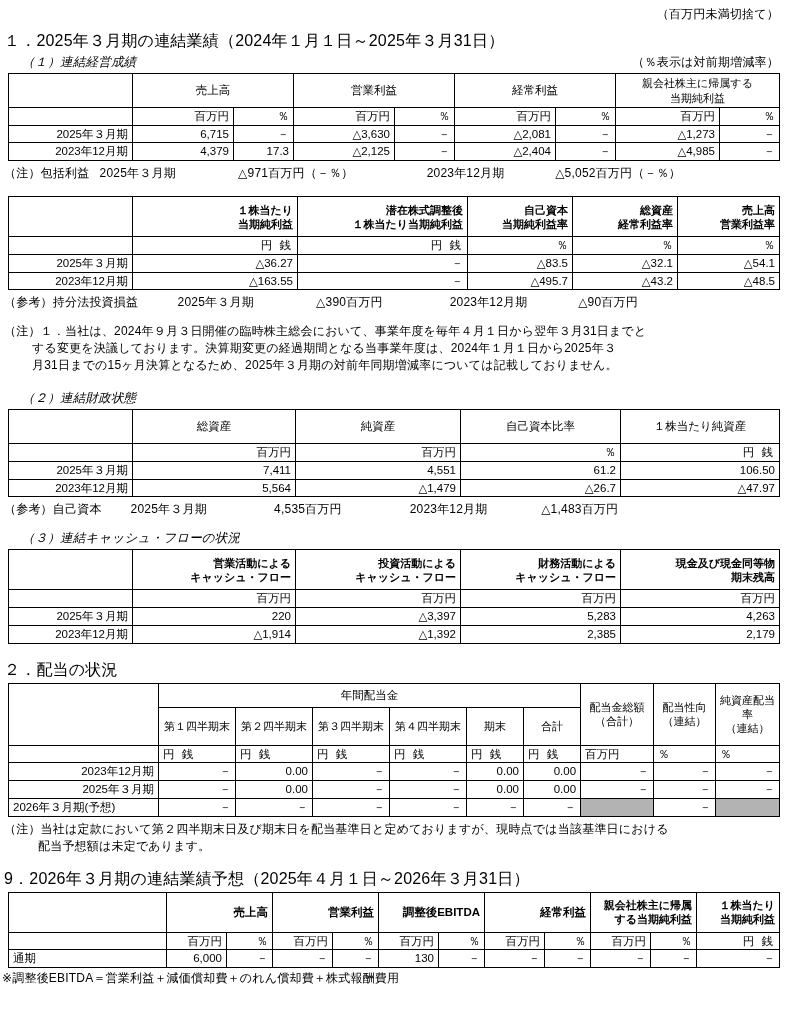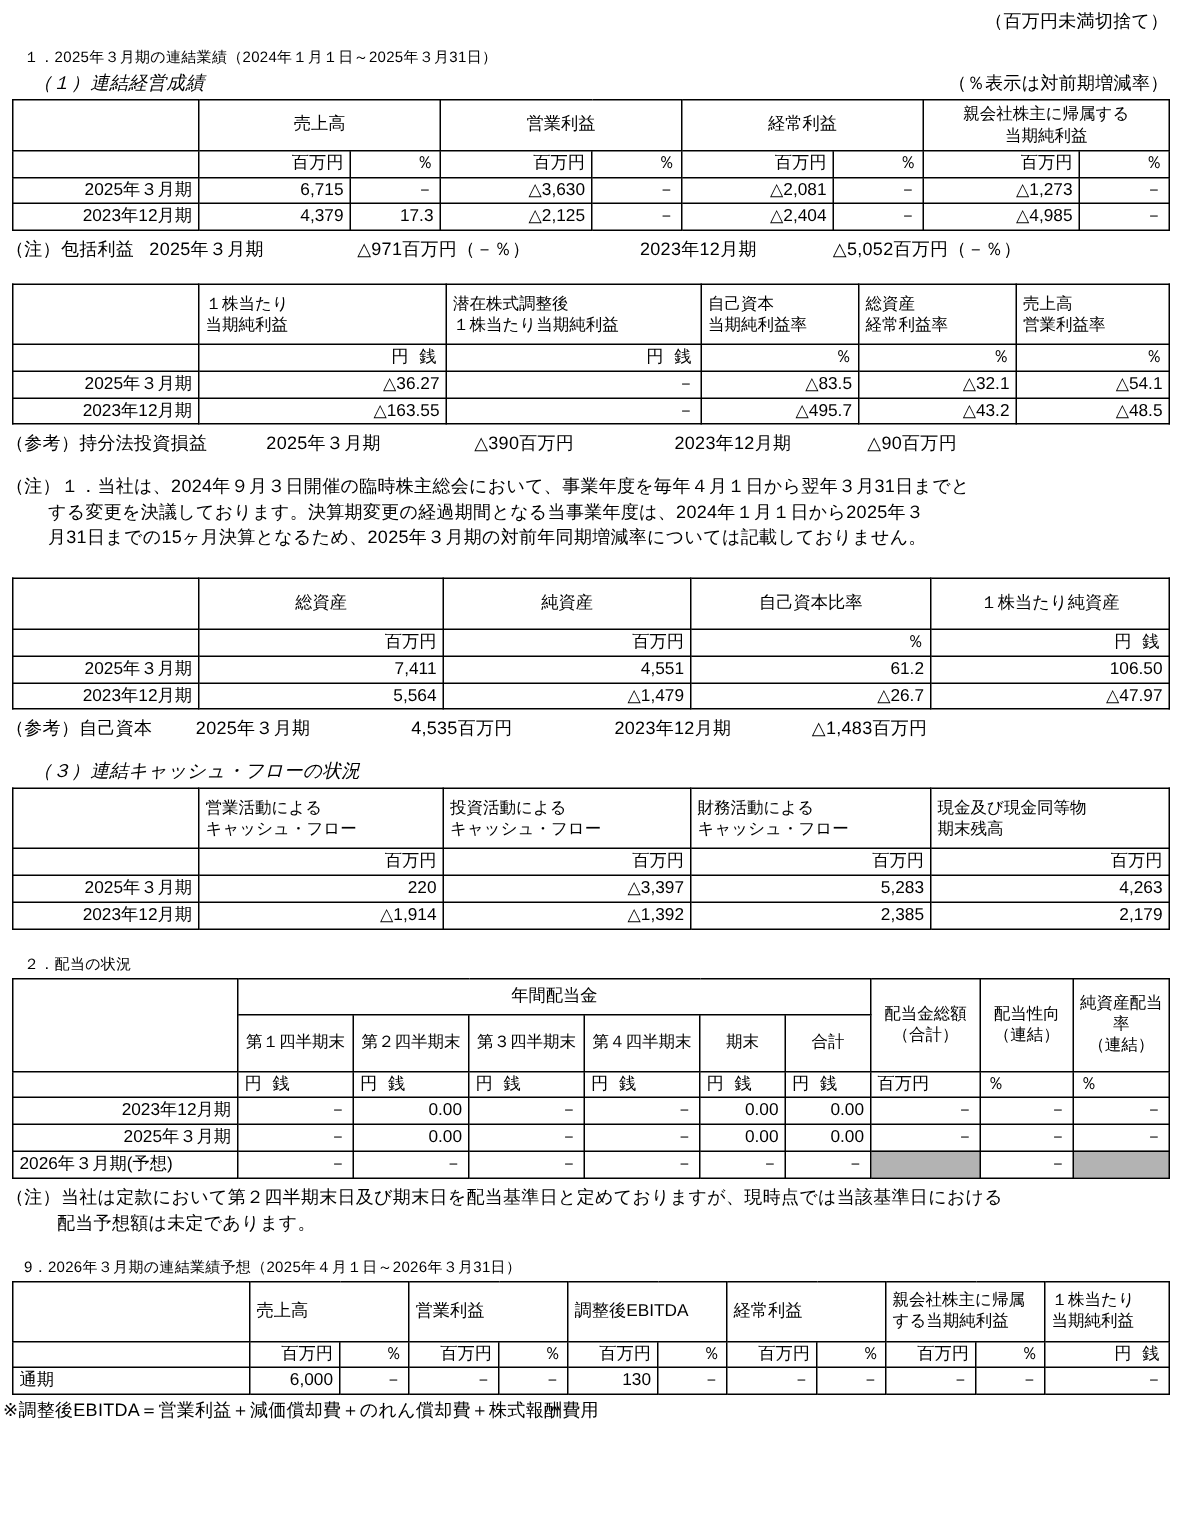--- a/index.html
+++ b/index.html
@@ -25,22 +25,22 @@
   }
 
   
   .right-note {
     text-align: right;
     padding-right: 10px;
     font-size: 12px;
     letter-spacing: 0.2px;
   }
   .sec-title {
-    font-size: 10px;
-    padding-left: 16px;
+    font-size: 16px;
+    padding-left: 4px;
     letter-spacing: 0.2px;
     white-space: nowrap;
   }
   .sub-title {
     font-size: 12.5px;
     padding-left: 22px;
     letter-spacing: 0.2px;
     white-space: nowrap;
     font-style: italic;
   }
@@ -72,22 +72,23 @@
     font-weight: normal;
     vertical-align: middle;
     line-height: 1.28;
     box-sizing: border-box;
   }
   table.fin .hdr {
     text-align: center;
     height: 34px;
   }
   table.fin .hdr-tall {
-    text-align: left;
+    text-align: right;
     height: 40px;
+    font-weight: bold;
   }
   .unit { text-align: right; height: 16px; padding-bottom: 0; }
   .unit-l { text-align: left; height: 16px; }
   .val  { text-align: right; height: 17px; }
   .blank-cell { border: 1px solid #000; }
   .thickline td { border-top: 2px solid #000; }
   .rowlabel { text-align: right; padding-right: 6px; white-space: nowrap; }
   .rowlabel-c { text-align: left; white-space: nowrap; }
   .shaded { background: #b3b3b3; }
   .sp-unit { letter-spacing: 2px; }
@@ -247,20 +248,21 @@
   </div>
 
   <div class="gap-12"></div>
 
   <div class="note-line note-indent-1">（注）１．当社は、2024年９月３日開催の臨時株主総会において、事業年度を毎年４月１日から翌年３月31日までと</div>
   <div class="note-line note-indent-2">する変更を決議しております。決算期変更の経過期間となる当事業年度は、2024年１月１日から2025年３</div>
   <div class="note-line note-indent-2">月31日までの15ヶ月決算となるため、2025年３月期の対前年同期増減率については記載しておりません。</div>
 
   <div class="gap-16"></div>
 
+  <div class="sub-title">（２）連結財政状態</div>
   <div class="gap-2"></div>
 
   <table class="fin">
     <colgroup>
       <col style="width:124px">
         <col style="width:163px">
         <col style="width:165px">
       <col style="width:160px">
         <col style="width:159px">
     </colgroup>

